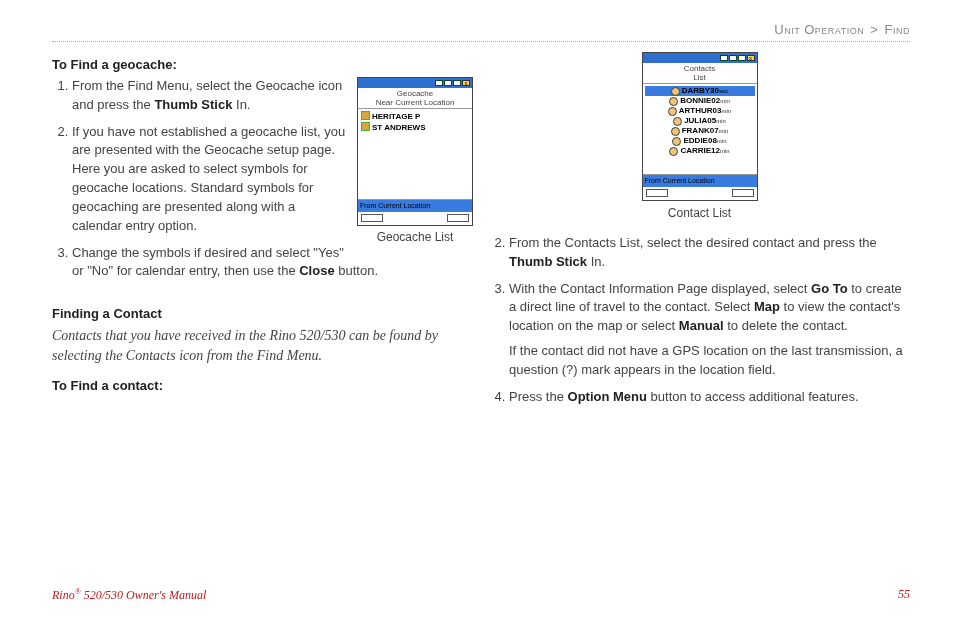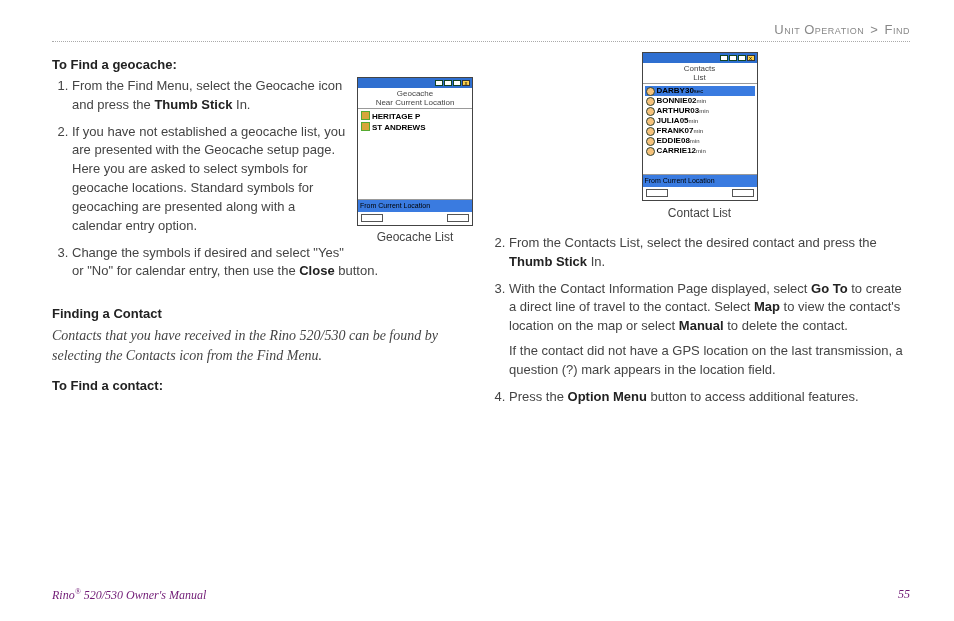--- a/index.html
+++ b/index.html
@@ -101,40 +101,40 @@
   .device-bluebar { background:#3a7be0; color:#000; font-size:7px; padding:1px 2px; text-align:left; }
   .device-softkeys { display:flex; justify-content:space-between; padding:2px 3px 3px 3px; }
   .skey { width:20px; height:6px; border:1px solid #555; }
 
   .g-row { display:flex; gap:2px; padding:0 1px; }
   .g-chest{ width:7px;height:7px;background:#d8a63a;border:1px solid #5a3;}
   .g-name{ color:#000; font-weight:bold; }
 
   
   .c-rows { }
-  .c-row  { display:flex; justify-content:flex-start; align-items:center; padding:0 1px; line-height:10px;}
+  .c-row  { display:flex; justify-content:center; align-items:center; padding:0 1px; line-height:10px;}
   .c-left { display:flex; align-items:center; gap:2px; }
   .c-face { width:7px;height:7px;border-radius:50%;background:#f6c27b;border:1px solid #343; }
   .c-name { font-weight:bold; color:#000; }
   .c-dist { font-weight:bold; color:#000; }
   .c-unit { font-size:6px; color:#333; }
   .c-row.selected { background:#3a7be0; }
   .c-row.selected .c-name, .c-row.selected .c-dist, .c-row.selected .c-unit { color:#000; }
 
   .caption { margin-top:2px; }
 
   
   .page-foot {
     position: absolute;
     left: 52px; right: 44px; bottom: 18px;
     display: flex;
     justify-content: space-between;
     font-style: italic;
     font-size: 12px;
-    color: #701a75;
+    color: #b91c1c;
     font-family: "Times New Roman", Times, serif;
   }
   .page-foot .sup { font-size: 8px; vertical-align: super; font-style: italic; }
   .clearfix::after { content:""; display:block; clear:both; }
 </style>
 </head>
 <body>
 
 <div class="page">
 

